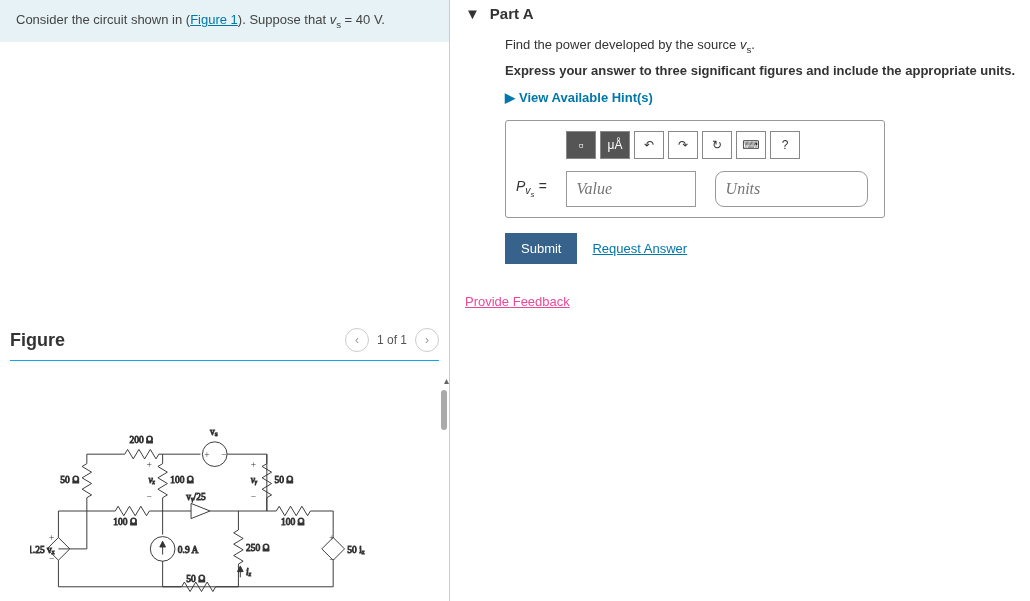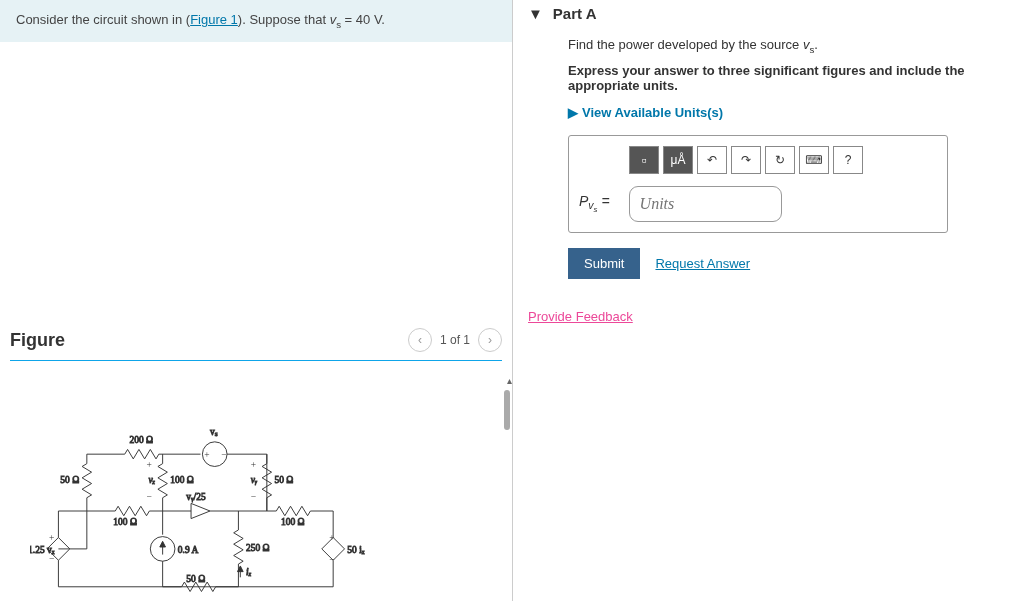--- a/index.html
+++ b/index.html
@@ -6,21 +6,21 @@
     body {
       font-family: Arial, sans-serif;
       font-size: 13px;
       color: #333;
       display: flex;
       width: 1030px;
       height: 601px;
       overflow: hidden;
     }
     .left-panel {
-      width: 513px;
+      width: 450px;
       border-right: 1px solid #ccc;
       position: relative;
     }
     .right-panel {
       flex: 1;
       padding: 0 15px;
     }
     .problem-statement {
       background: #e6f2f5;
       padding: 12px 16px;
@@ -324,39 +324,40 @@
     <span>Part A</span>
   </div>
 
   <div class="part-body">
     <div class="question-text">
       <span>Find the power developed by the source </span><i>v</i><sub>s</sub><span>.</span>
     </div>
     <div class="instruction-text">Express your answer to three significant figures and include the appropriate units.</div>
     <div class="hints-link">
       <span>▶</span>
-      <span>View Available Units(s)</span>
+      <span>View Available Hint(s)</span>
     </div>
 
     <div class="answer-box">
       <div class="toolbar">
         <div class="tool-btn">
             <span style="font-size:14px">▫<br></span>
           </div>
         <div class="tool-btn">μÅ</div>
         <div class="tool-btn light">↶</div>
         <div class="tool-btn light">↷</div>
         <div class="tool-btn light">↻</div>
         <div class="tool-btn light">⌨</div>
         <div class="tool-btn light">?</div>
       </div>
       <div class="input-row">
         <span class="var-label">
           <i>P</i><sub><i>v</i><sub>s</sub></sub><span> = </span>
         </span>
+        <input class="value-input" placeholder="Value" style="">
         <input class="units-input" placeholder="Units" style="">
       </div>
     </div>
 
     <div class="submit-row">
       <button class="submit-btn">Submit</button>
       <a class="request-link">Request Answer</a>
     </div>
   </div>
 

